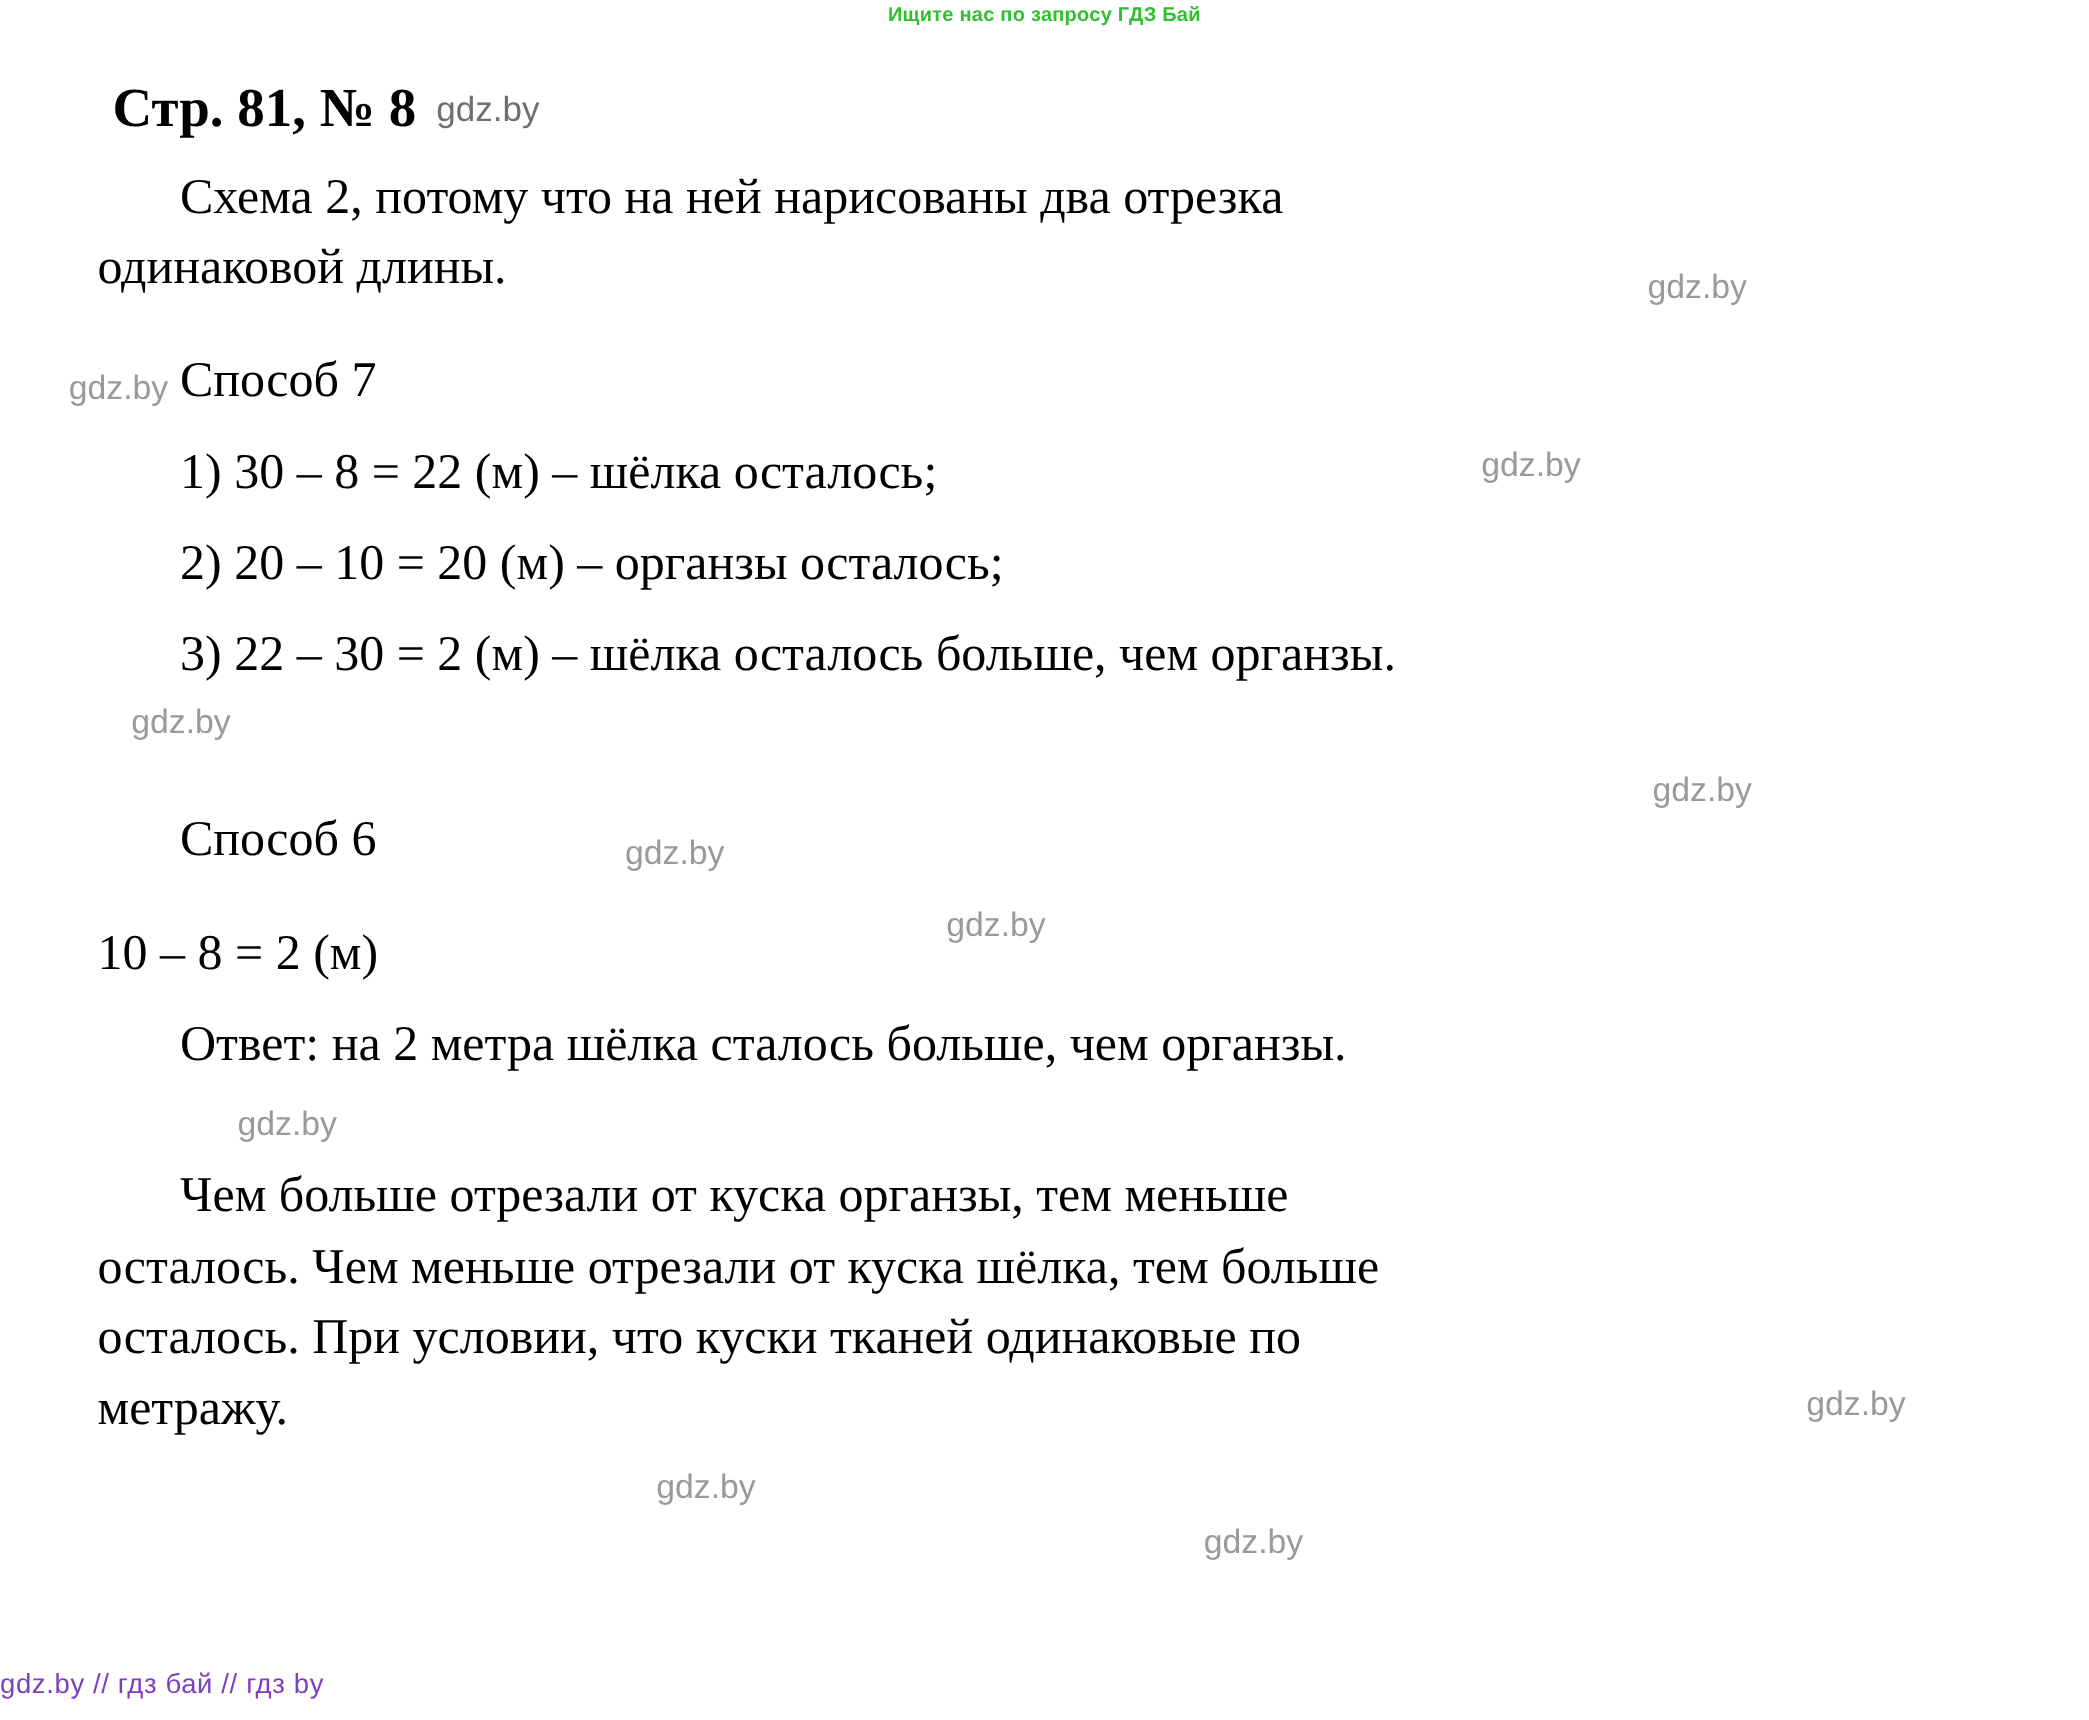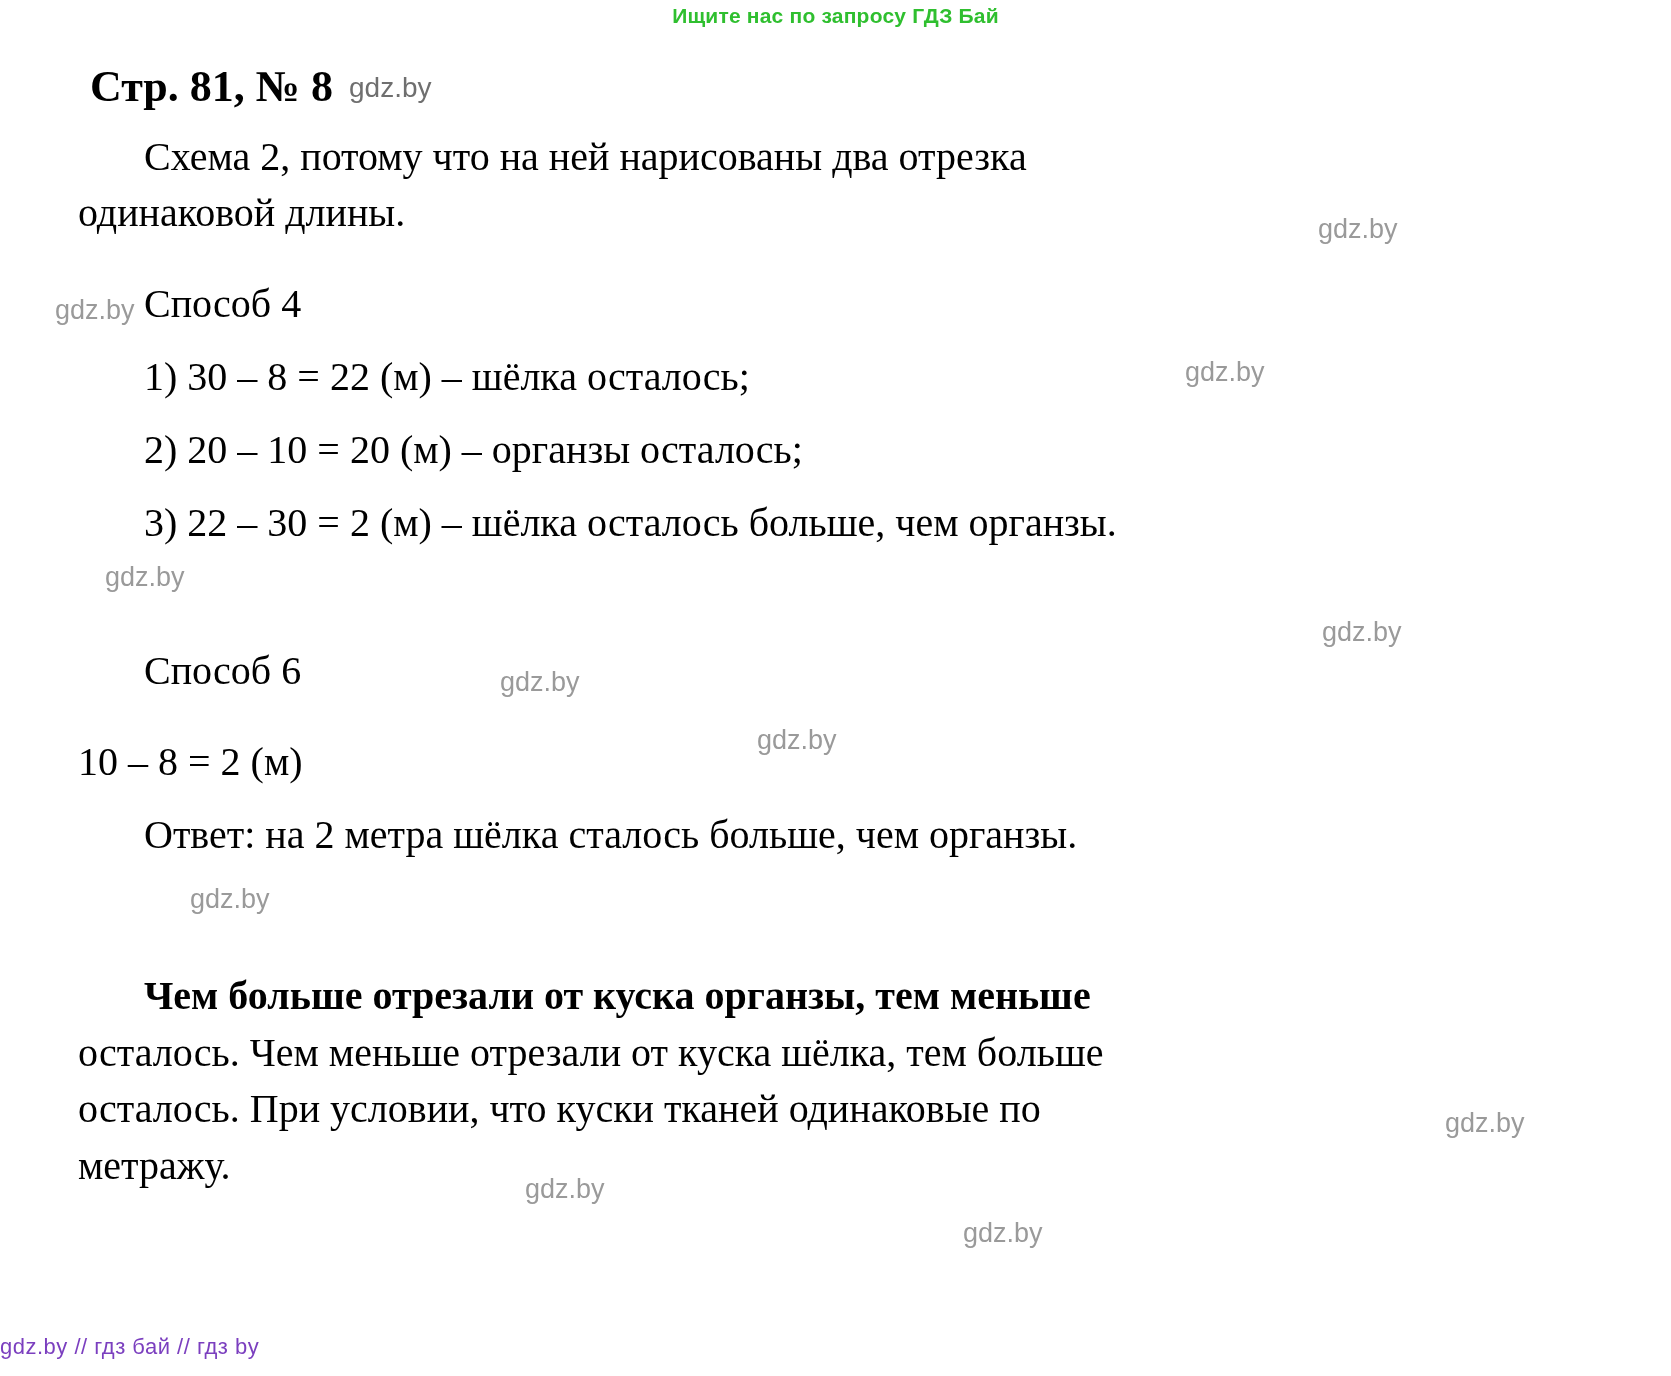--- a/index.html
+++ b/index.html
@@ -18,21 +18,21 @@
 
   
   .top-banner {
     position: absolute;
     top: 4px;
     left: 0;
     width: 100%;
     text-align: center;
     font-family: "Liberation Sans", sans-serif;
     font-weight: bold;
-    font-size: 21px;
+    font-size: 16px;
     color: #2fbf2f;
     letter-spacing: 0.2px;
   }
 
   
   .content {
     position: absolute;
     top: 62px;
     left: 78px;
     width: 1520px;
@@ -60,21 +60,21 @@
     line-height: 1.42;
     margin: 0;
     padding: 0;
   }
   .indent {
     text-indent: 66px;
   }
   .block-gap-sm { margin-top: 16px; }
   .block-gap-md { margin-top: 34px; }
   .block-gap-lg { margin-top: 92px; }
-  .block-gap-xl { margin-top: 104px; font-weight: bold; }
+  .block-gap-xl { margin-top: 64px; }
 
   .line-indent {
     padding-left: 66px;
   }
 
   
   .wm {
     position: absolute;
     font-family: "Liberation Sans", sans-serif;
     font-size: 27px;
@@ -103,21 +103,21 @@
 
 <div class="content">
 
   <div class="heading">
     <span>Стр. 81, № 8</span><span class="site-note">gdz.by</span>
   </div>
 
   <p class="para indent block-gap-sm">Схема 2, потому что на ней нарисованы два отрезка</p>
   <p class="para">одинаковой длины.</p>
 
-  <p class="para line-indent block-gap-md">Способ 4</p>
+  <p class="para line-indent block-gap-md">Способ 7</p>
 
   <p class="para line-indent block-gap-sm">1) 30 – 8 = 22 (м) – шёлка осталось;</p>
   <p class="para line-indent block-gap-sm">2) 20 – 10 = 20 (м) – органзы осталось;</p>
   <p class="para line-indent block-gap-sm">3) 22 – 30 = 2 (м) – шёлка осталось больше, чем органзы.</p>
 
 
   <p class="para line-indent block-gap-lg">Способ 6</p>
   <p class="para block-gap-md">10 – 8 = 2 (м)</p>
   <p class="para line-indent block-gap-sm">Ответ: на 2 метра шёлка сталось больше, чем органзы.</p>
 

